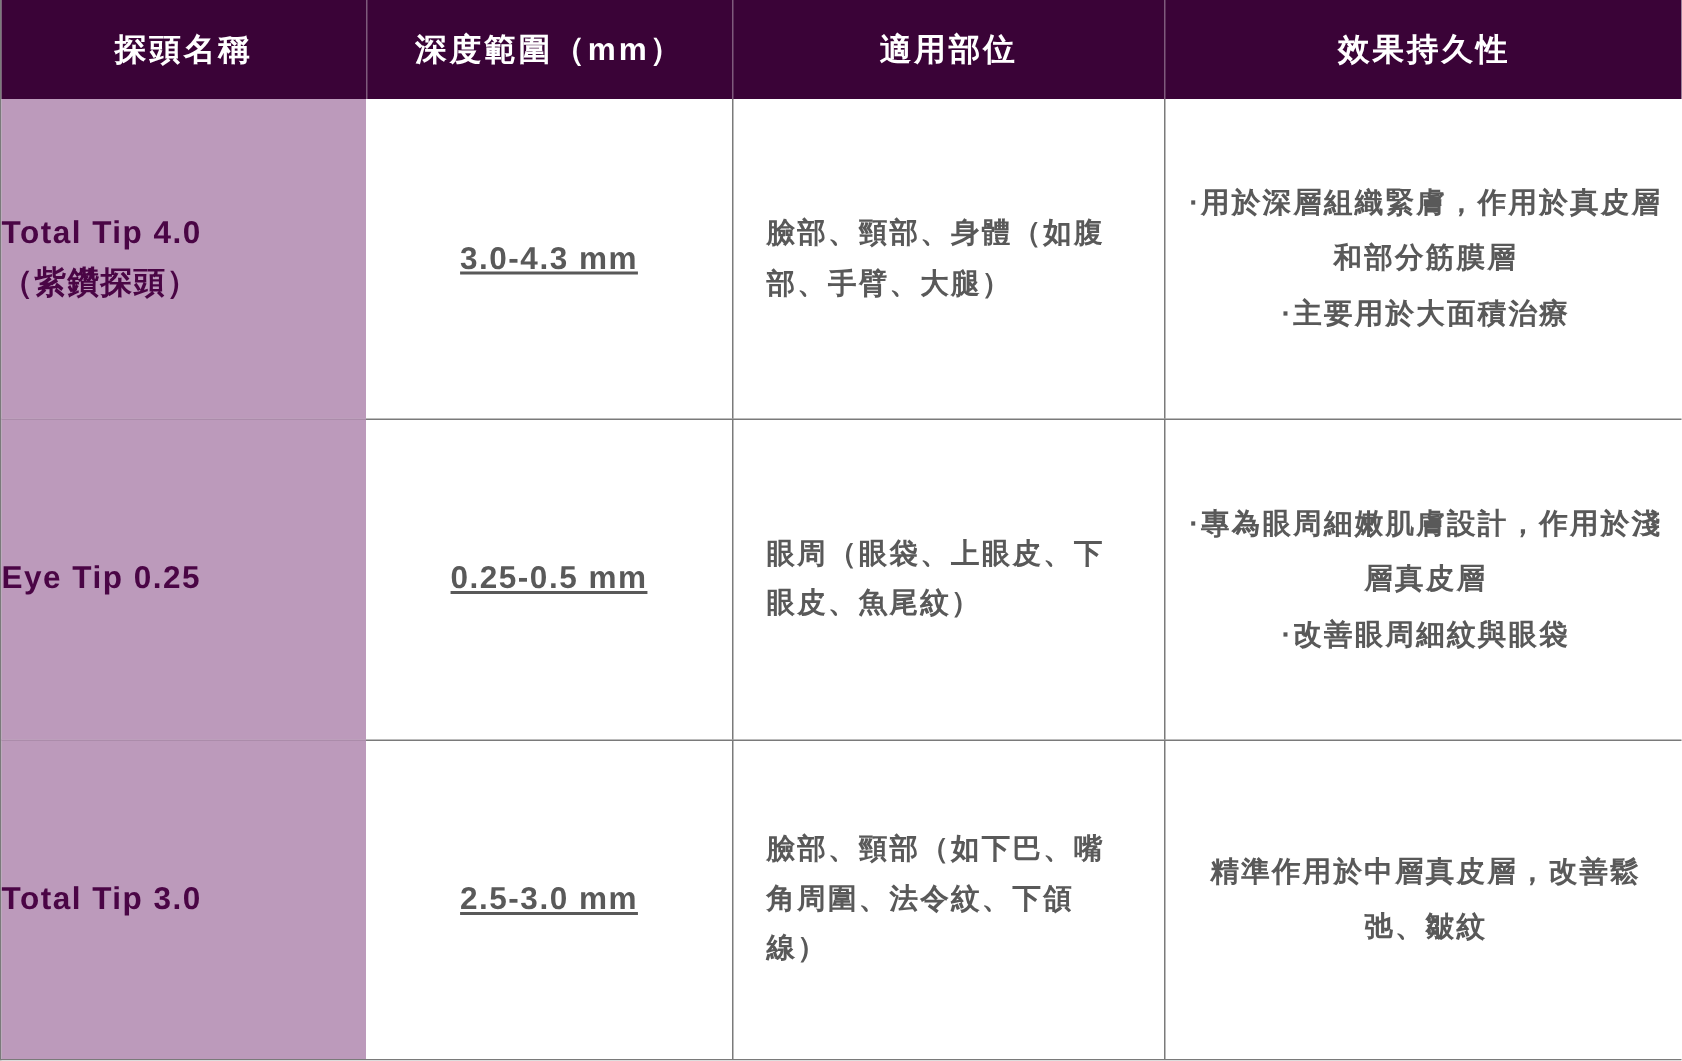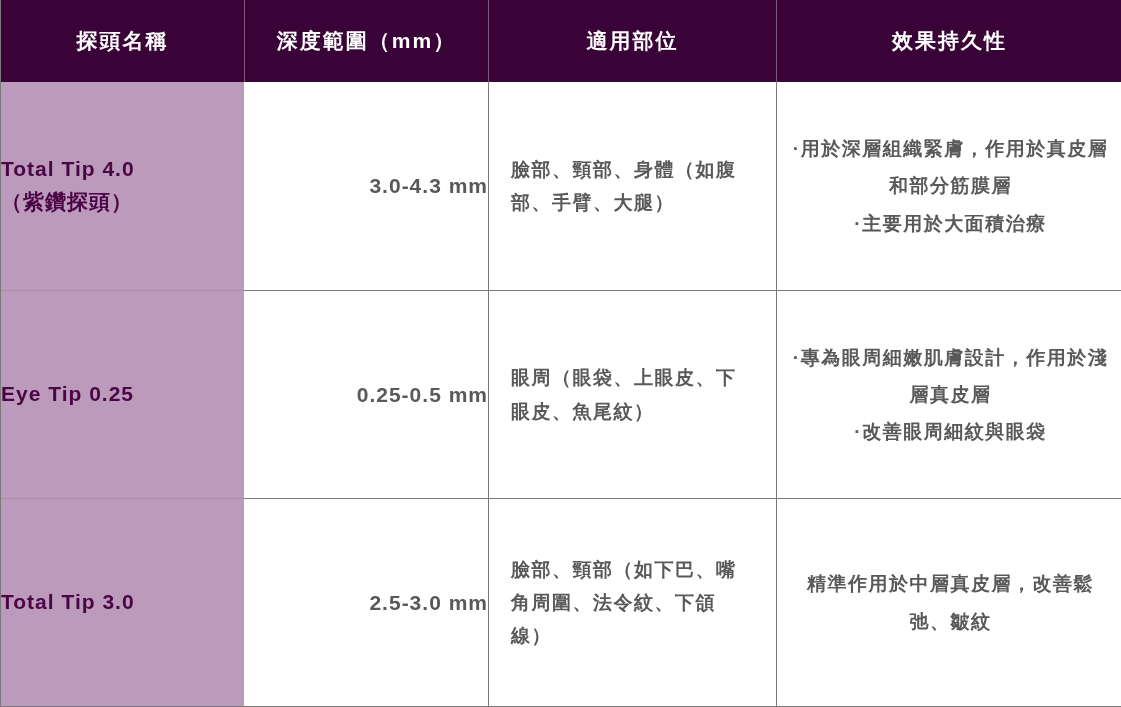--- a/index.html
+++ b/index.html
@@ -18,21 +18,21 @@
     border-left: 1px solid var(--grid, #7a7a7a);
     border-right: 1px solid var(--grid, #7a7a7a);
     border-bottom: 1px solid var(--grid, #7a7a7a);
     box-sizing: border-box;
   }
   col.c1 { width: 243px; }
   col.c2 { width: 244px; }
   col.c3 { width: 288px; }
   col.c4 { width: 346px; }
 
-  thead tr { height: 82px; }
+  thead tr { height: 66px; }
   th {
     background: var(--header-bg, #3A0337);
     color: var(--header-text, #ffffff);
     font-size: 21px;
     font-weight: 700;
     letter-spacing: 2px;
     text-align: center;
     vertical-align: middle;
     padding: 0;
   }
@@ -54,22 +54,23 @@
     background: var(--name-bg, #BC9ABB);
     color: var(--name-text, #4A0545);
     font-size: 21px;
     text-align: left;
     line-height: 1.55;
     letter-spacing: 1px;
     margin-top: 19px;
   }
   td.depth-cell {
     font-size: 21px;
-    text-align: right;
+    text-align: center;
     letter-spacing: 1px;
+    text-decoration: underline;
   }
   td.areas-cell {
     font-size: 19px;
     text-align: left;
     line-height: 1.75;
     letter-spacing: 1.5px;
     padding: 0 22px;
     border-left: 1px solid var(--grid, #7a7a7a);
   }
   td.effects-cell {

